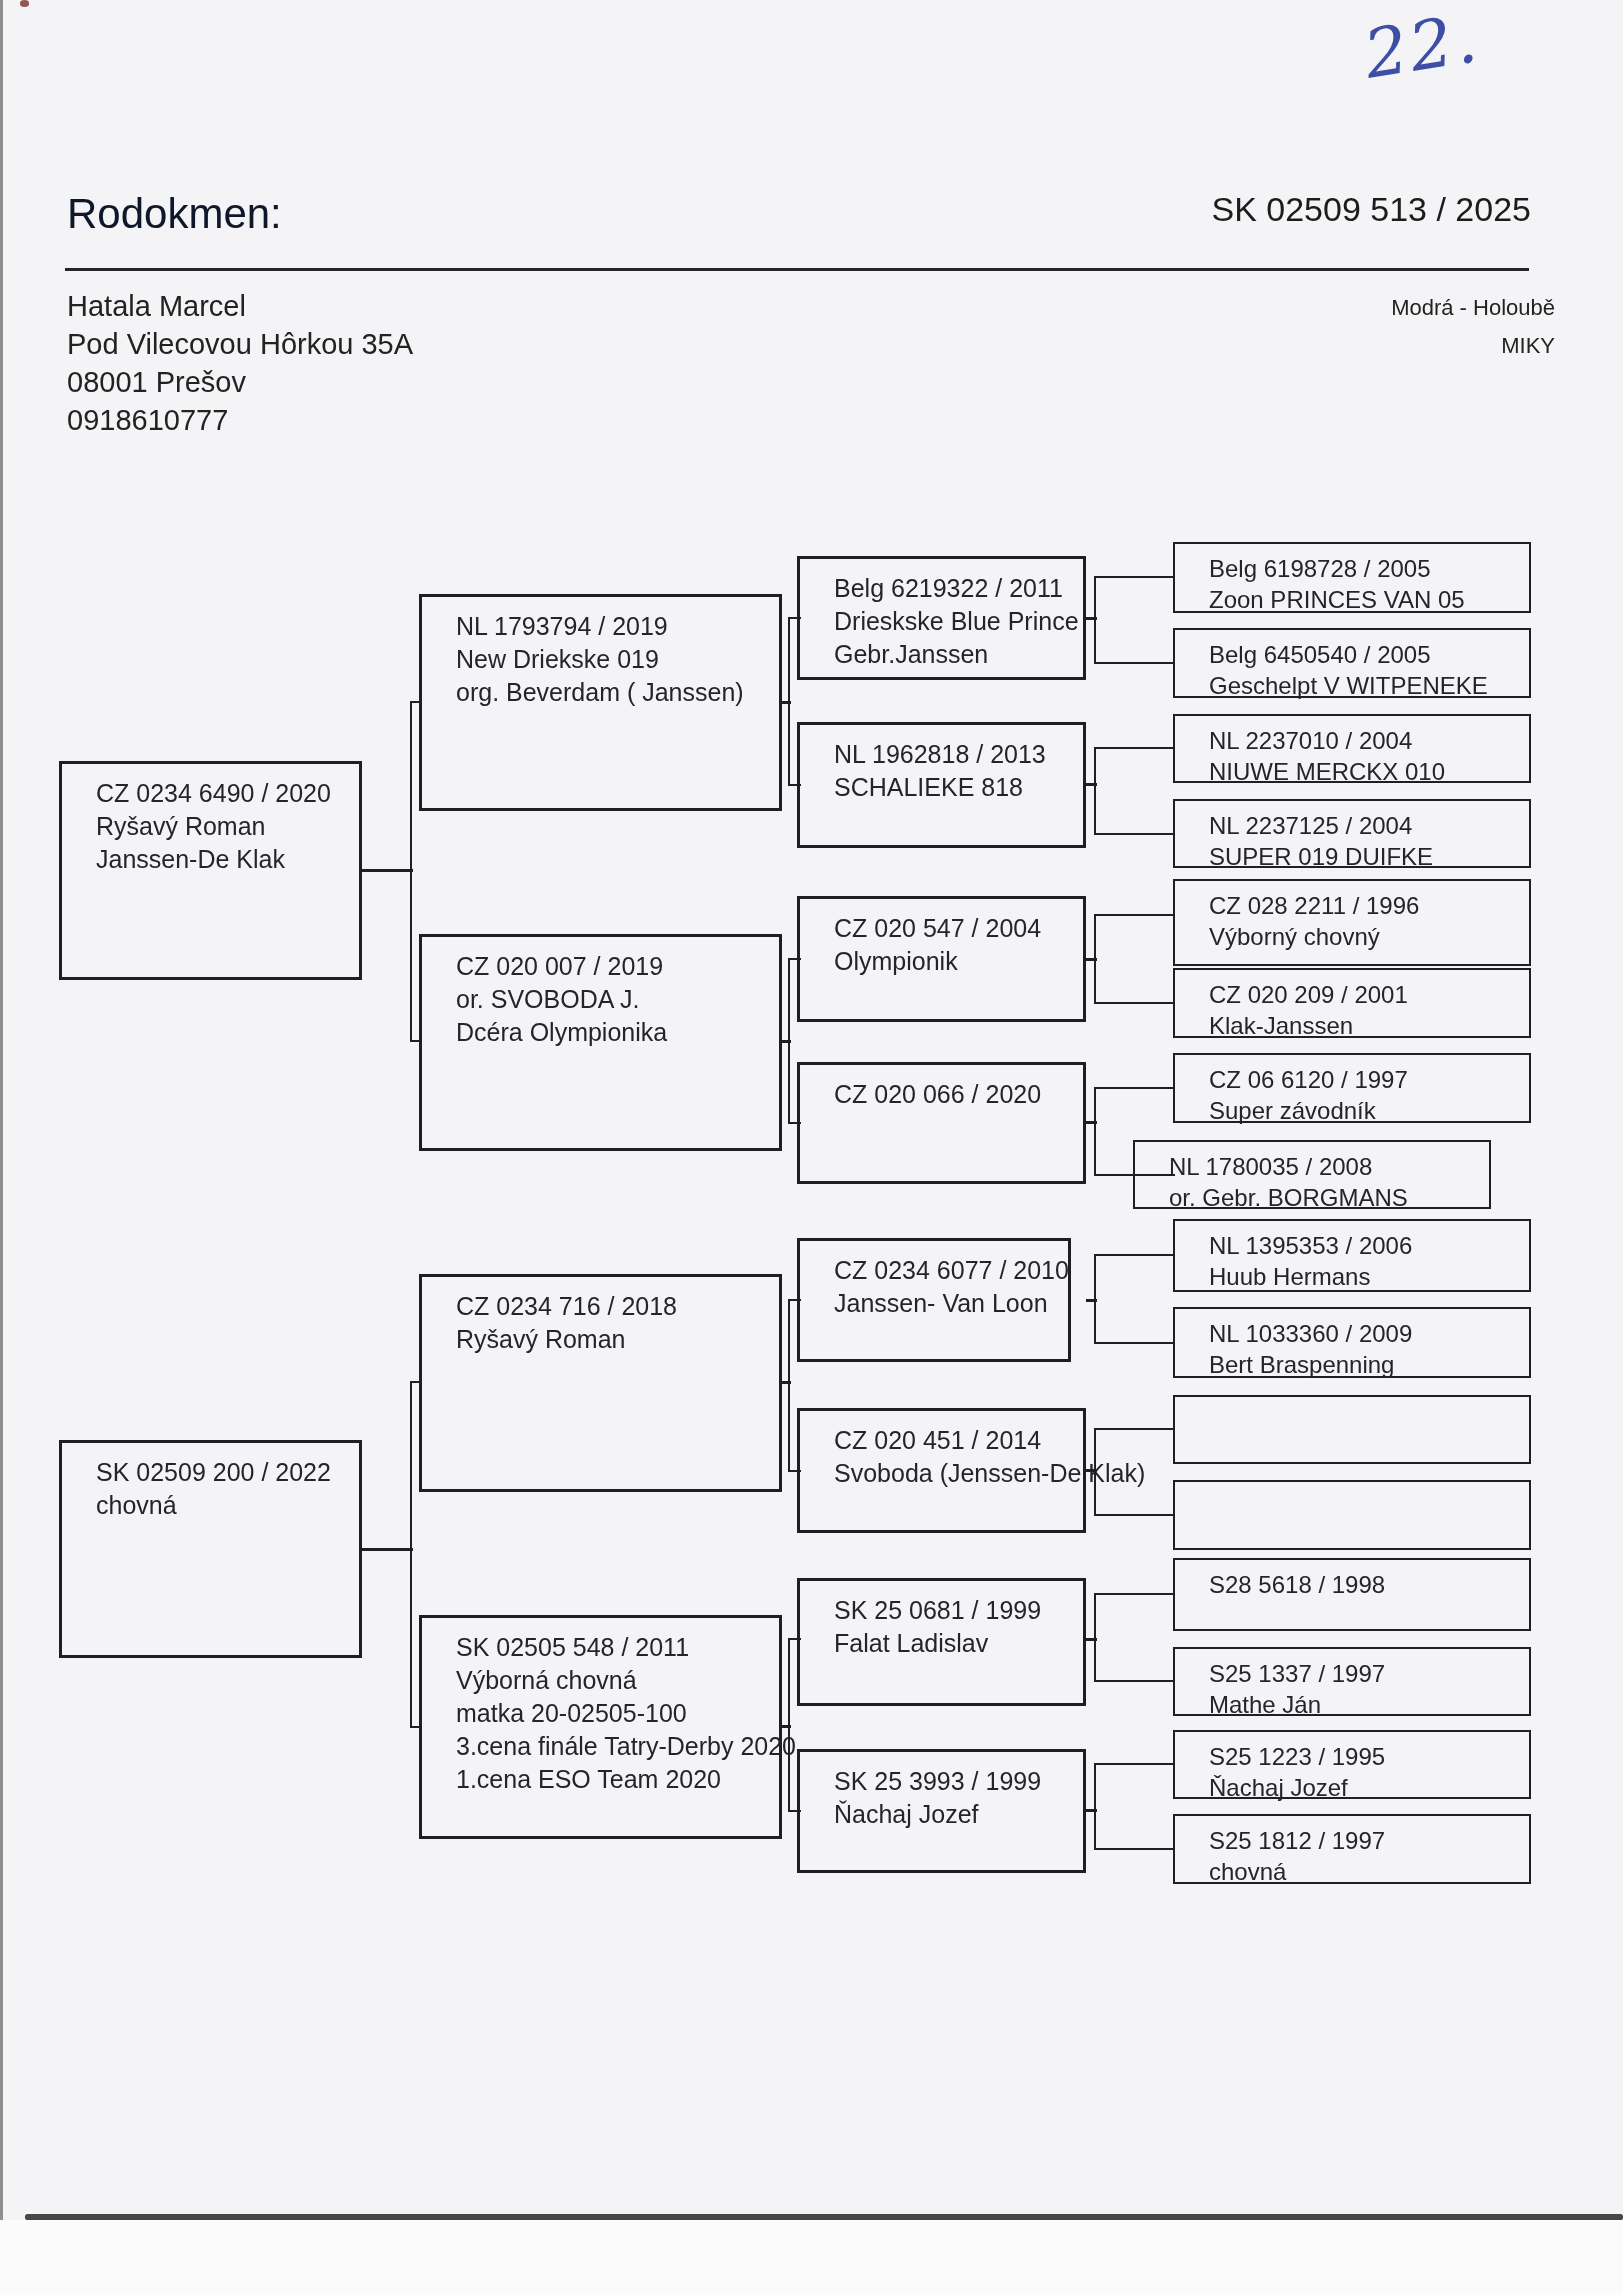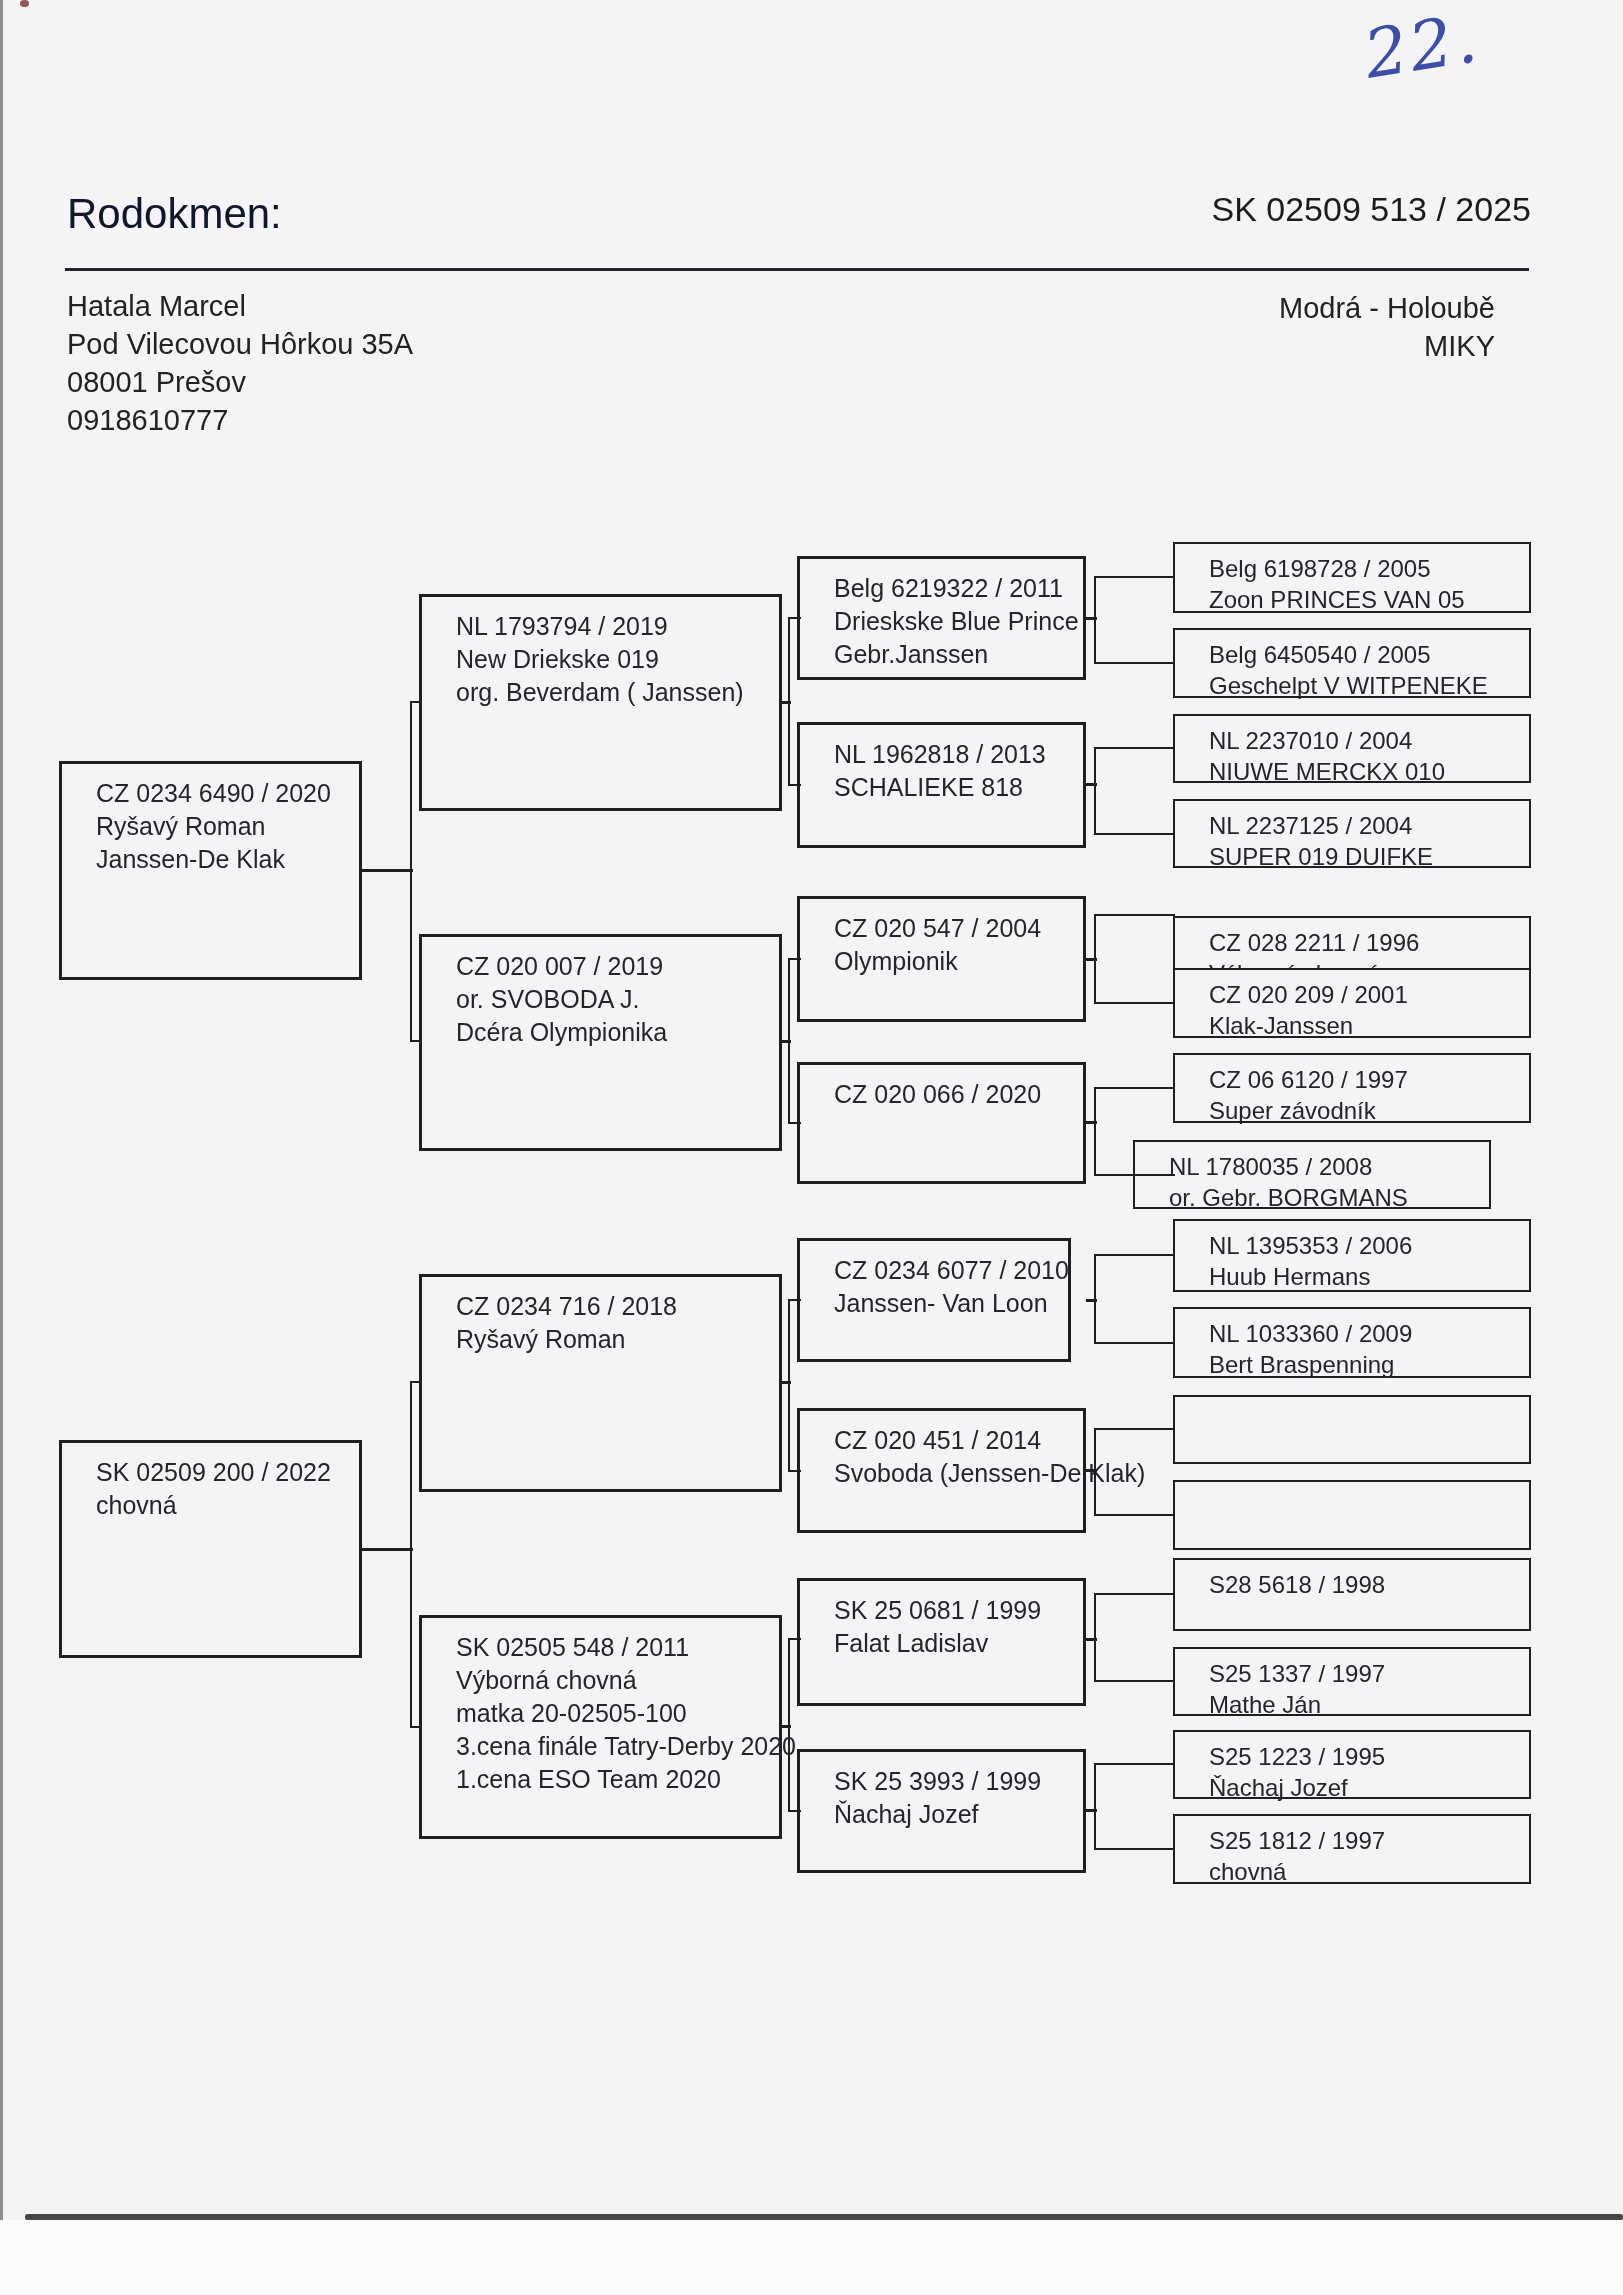--- a/index.html
+++ b/index.html
@@ -19,21 +19,21 @@
   .hand-note{
     position:absolute;left:1364px;top:1.3px;width:196px;
     font-family:"DejaVu Serif", serif;font-style:italic;
     font-size:67px;color:#3c4fa5;transform:rotate(-9deg);
     letter-spacing:2.6px;
   }
   .title{position:absolute;left:67px;top:190px;font-size:42px;color:#0f172a;}
   .ring-number{position:absolute;left:877px;top:190px;width:654px;text-align:right;font-size:34px;color:#1c1c1c;}
   .rule{position:absolute;left:65px;top:268px;width:1464px;height:3.3px;background:#22262b;}
   .owner-block{position:absolute;left:67px;top:287px;font-size:29px;line-height:38px;color:#222;}
-  .bird-block{position:absolute;left:841px;top:289px;width:654px;text-align:right;font-size:29px;line-height:38px;color:#222;}
+  .bird-block{position:absolute;left:901px;top:289px;width:654px;text-align:right;font-size:22px;line-height:38px;color:#222;}
 
   
   .box{
     position:absolute;box-sizing:border-box;
     border:3.3px solid #1d1f21;background:#f4f4f6;
     padding:13px 5.2px 0 34px;
   }
   .box .bl{font-size:25px;line-height:33px;color:#232528;white-space:nowrap;}
   .g4{border-width:2.6px;padding-top:8.5px;}
   .g4 .bl{font-size:24px;line-height:31px;}
@@ -142,21 +142,21 @@
   <div class="bl">Geschelpt V WITPENEKE</div>
 </div>
 <div class="box g4" style="left:1173px;top:714px;width:358px;height:69px">
   <div class="bl">NL 2237010 / 2004</div>
   <div class="bl">NIUWE MERCKX 010</div>
 </div>
 <div class="box g4" style="left:1173px;top:799px;width:358px;height:69px">
   <div class="bl">NL 2237125 / 2004</div>
   <div class="bl">SUPER 019 DUIFKE</div>
 </div>
-<div class="box g4" style="left:1173px;top:916px;width:358px;height:73px">
+<div class="box g4" style="left:1173px;top:879px;width:358px;height:87px">
   <div class="bl">CZ 028 2211 / 1996</div>
   <div class="bl">Výborný chovný</div>
 </div>
 <div class="box g4" style="left:1173px;top:968px;width:358px;height:70px">
   <div class="bl">CZ 020 209 / 2001</div>
   <div class="bl">Klak-Janssen</div>
 </div>
 <div class="box g4" style="left:1173px;top:1053px;width:358px;height:70px">
   <div class="bl">CZ 06 6120 / 1997</div>
   <div class="bl">Super závodník</div>

